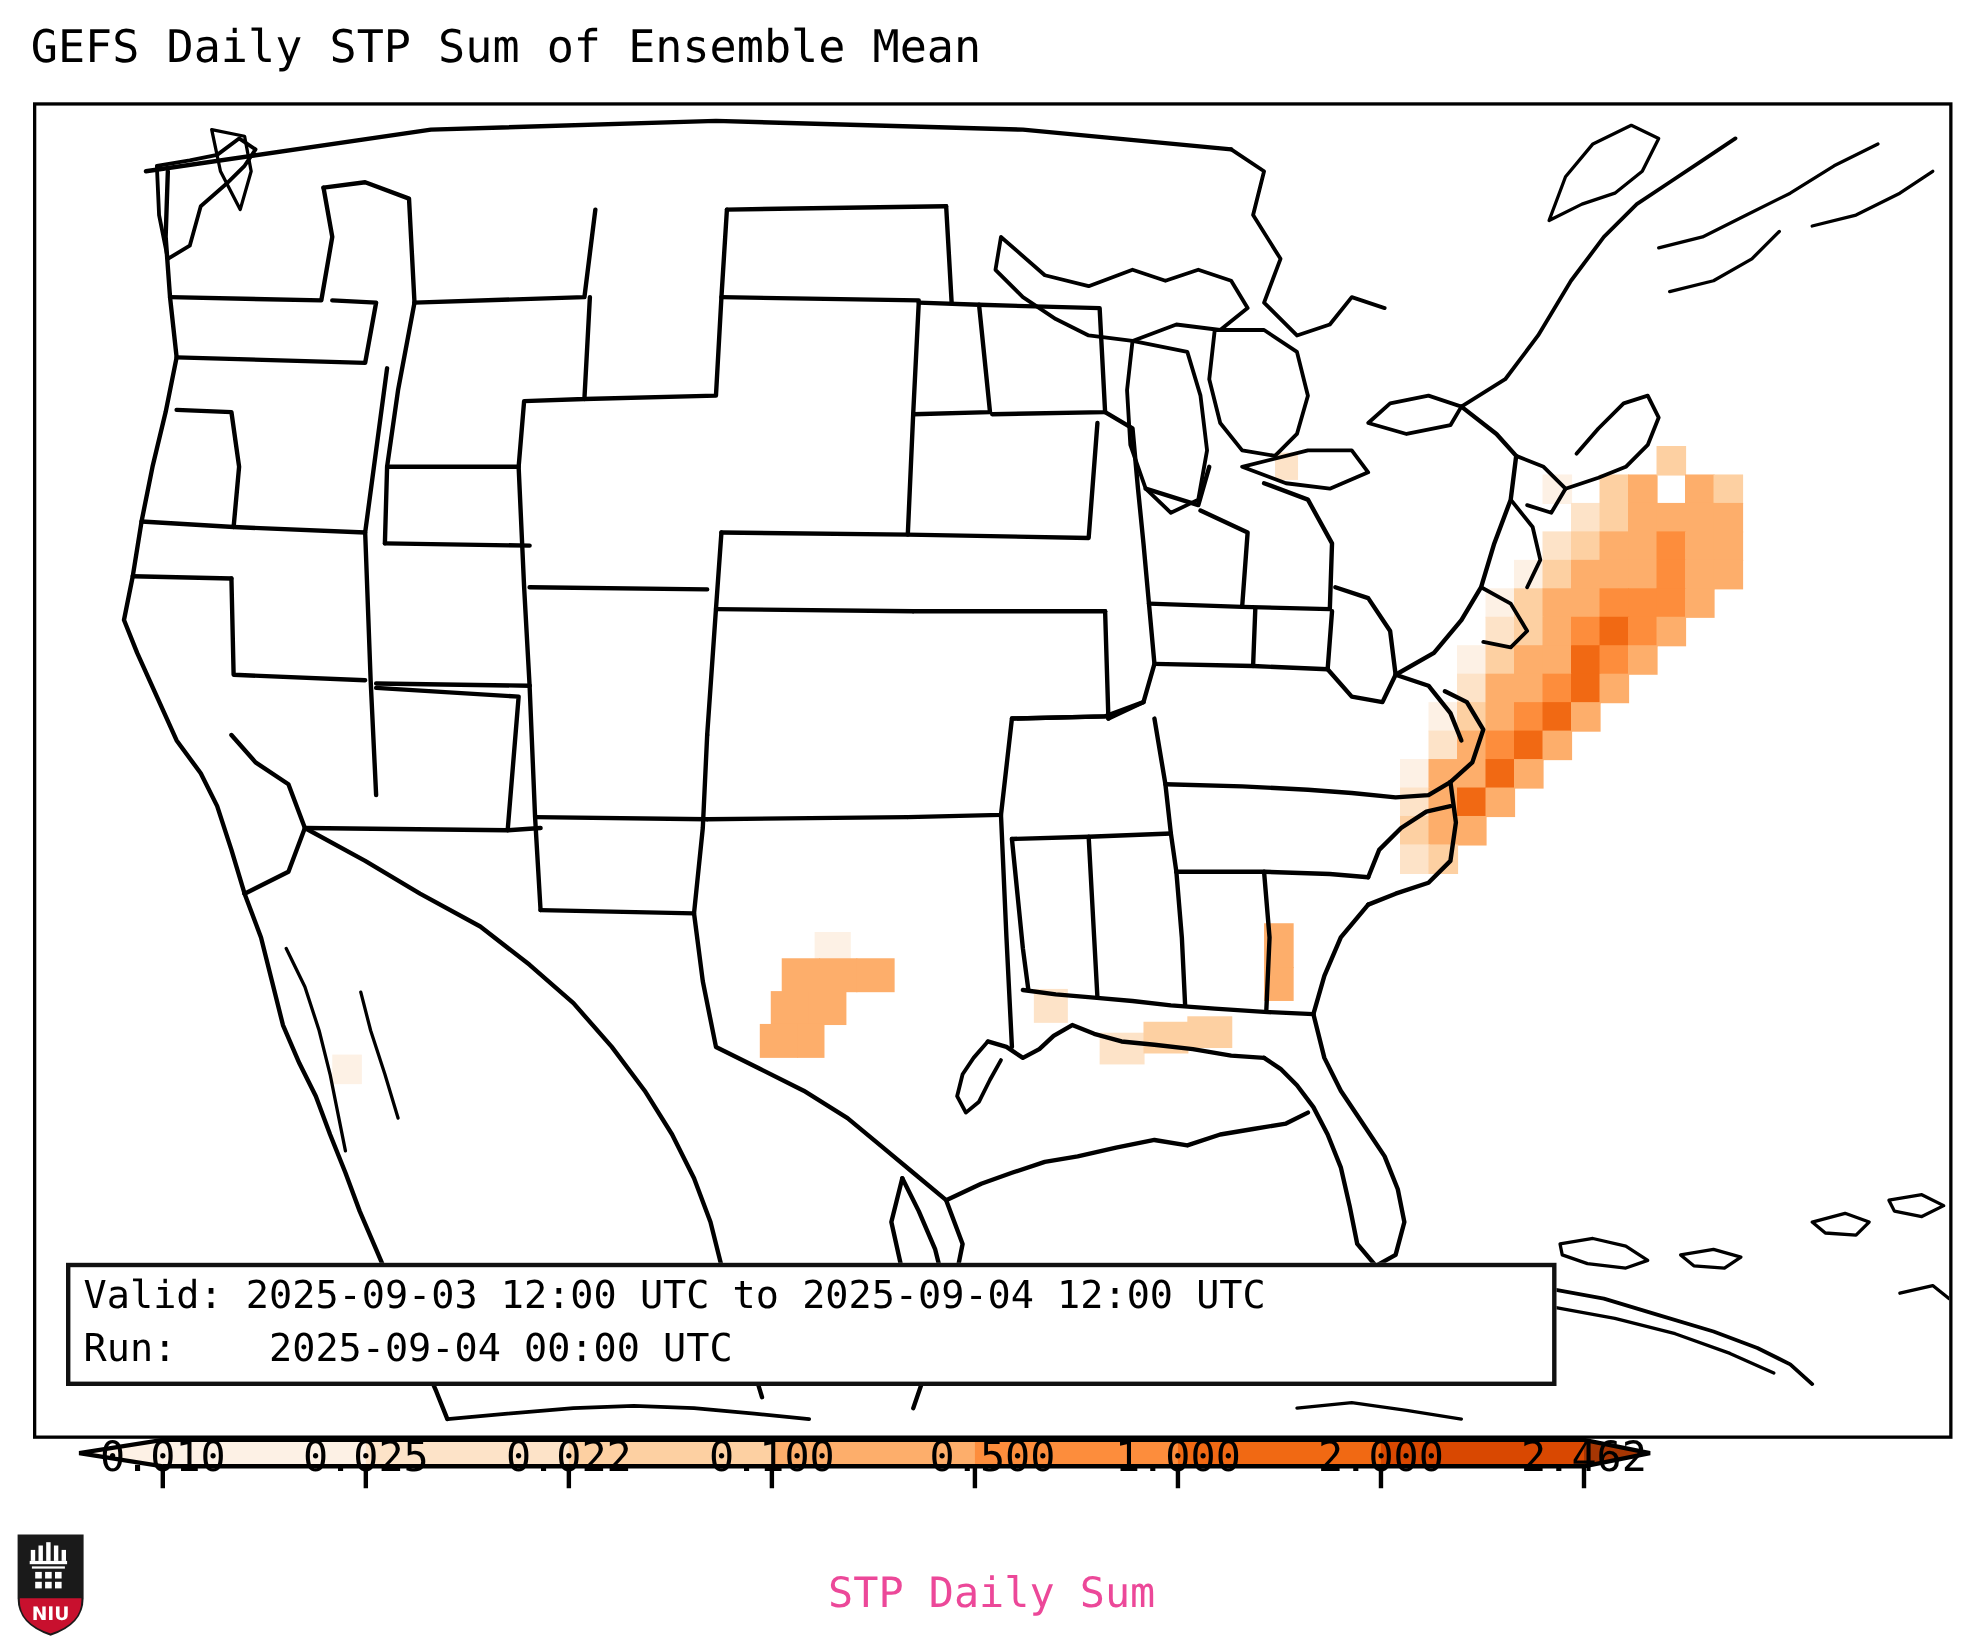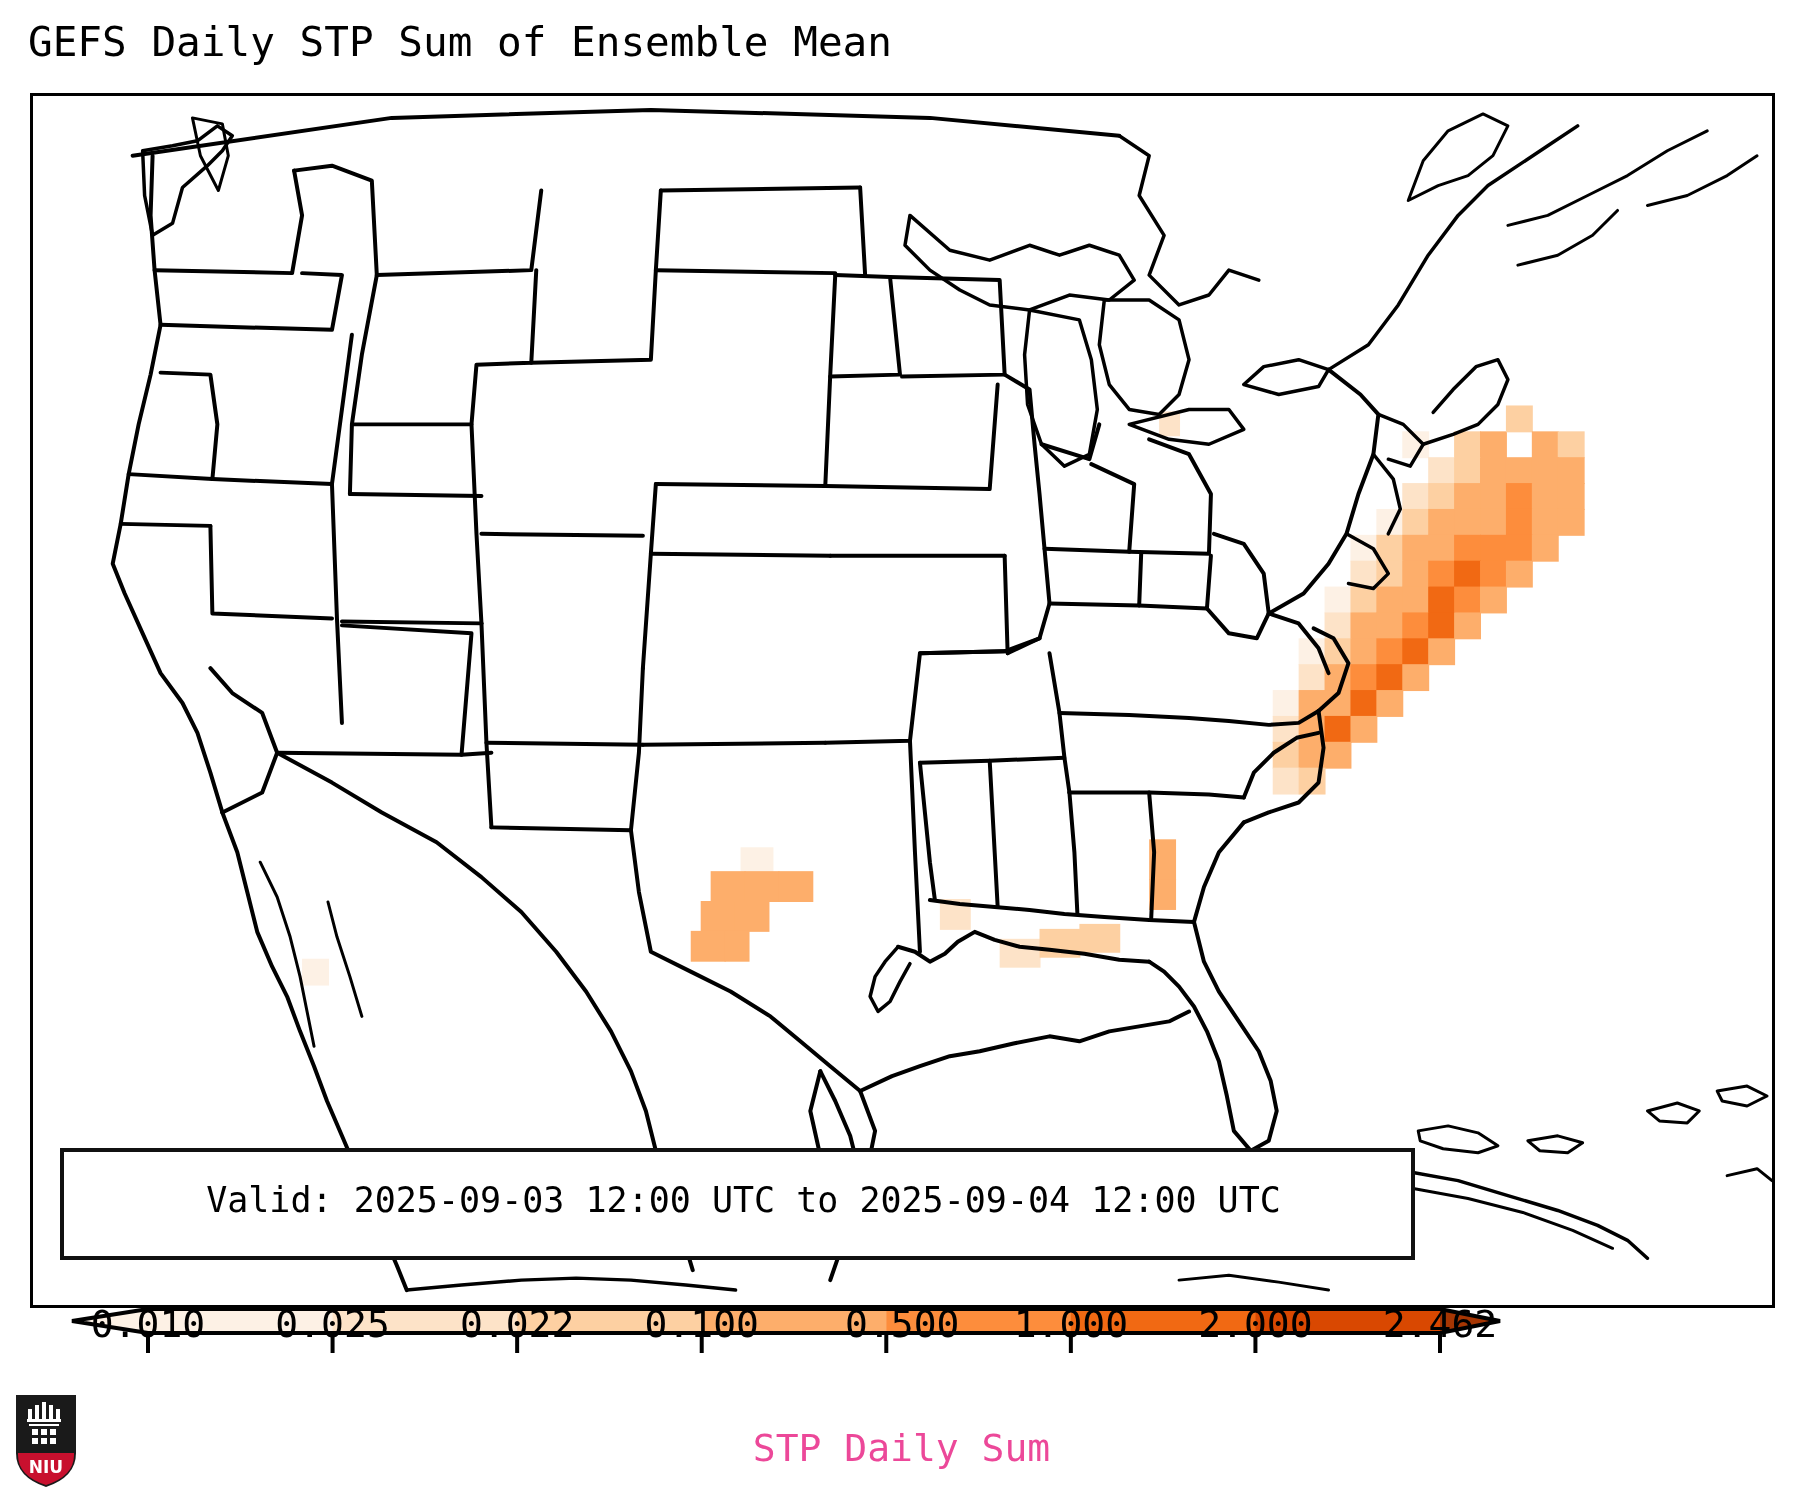--- a/index.html
+++ b/index.html
@@ -54,22 +54,21 @@
   #info-box {
     position: absolute;
     left: 60px;
     top: 1148px;
     width: 1355px;
     height: 112px;
     border: 4px solid #111111;
     box-sizing: border-box;
     background: #ffffff;
     z-index: 5;
-    padding: 24px 0 0 12px;
-    text-align: center;
+    padding: 2px 0 0 12px;
   }
   .info-line {
     font-size: 35px;
     line-height: 48px;
     color: #000000;
     white-space: pre;
   }
 
   
   #colorbar-wrap {
@@ -396,20 +395,21 @@
         <path d="M1620 1020 L1650 1012 L1672 1020 L1660 1032 L1632 1030 Z" stroke-width="3"></path>
         <path d="M1690 1000 L1720 995 L1740 1005 L1720 1015 L1695 1010 Z" stroke-width="3"></path>
         <path d="M1700 1085 L1730 1078 L1745 1090" stroke-width="3"></path>
         <path d="M1150 1190 L1200 1185 L1250 1192 L1300 1200" stroke-width="3"></path>
       </g>
     </svg>
   </div>
 
   <div id="info-box">
     <div class="info-line">Valid: 2025-09-03 12:00 UTC to 2025-09-04 12:00 UTC</div>
+    <div class="info-line">Run:    2025-09-04 00:00 UTC</div>
   </div>
 
   <div id="colorbar-wrap">
     <svg id="colorbar-svg" viewBox="0 0 1803 60">
       <g id="cbar-segments">
           <path d="M148 6 L148 30 L72 18 Z" fill="#fdf1e5"></path>
           <rect x="148" y="6" width="185.07142857142858" height="24" fill="#fdf1e5"></rect>
           <rect x="332.57142857142856" y="6" width="185.07142857142858" height="24" fill="#fde3c8"></rect>
           <rect x="517.1428571428571" y="6" width="185.07142857142858" height="24" fill="#fdd0a2"></rect>
           <rect x="701.7142857142858" y="6" width="185.07142857142858" height="24" fill="#fdae6b"></rect>

